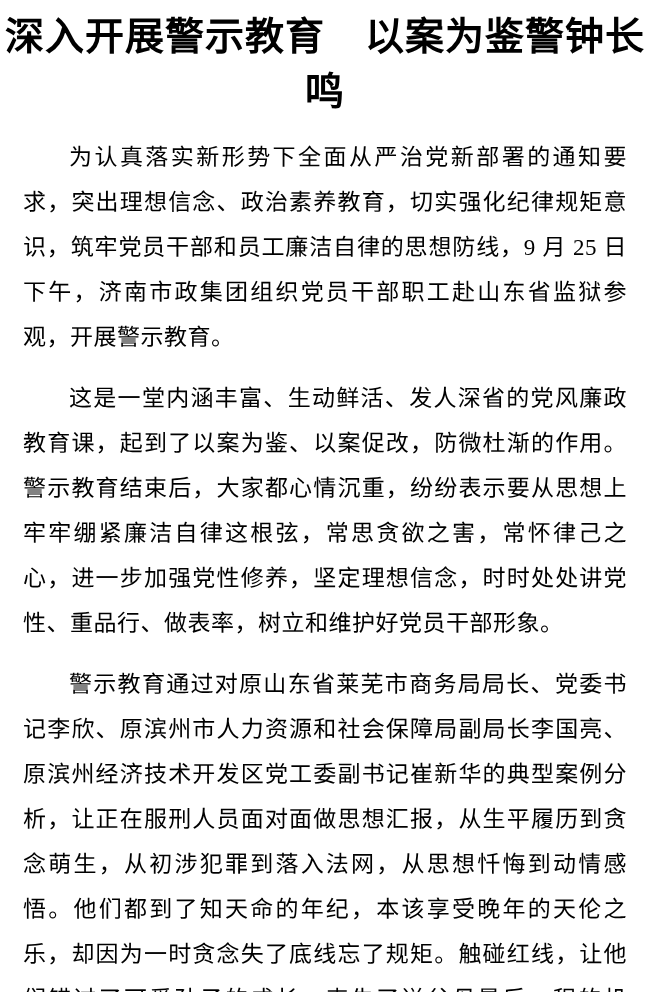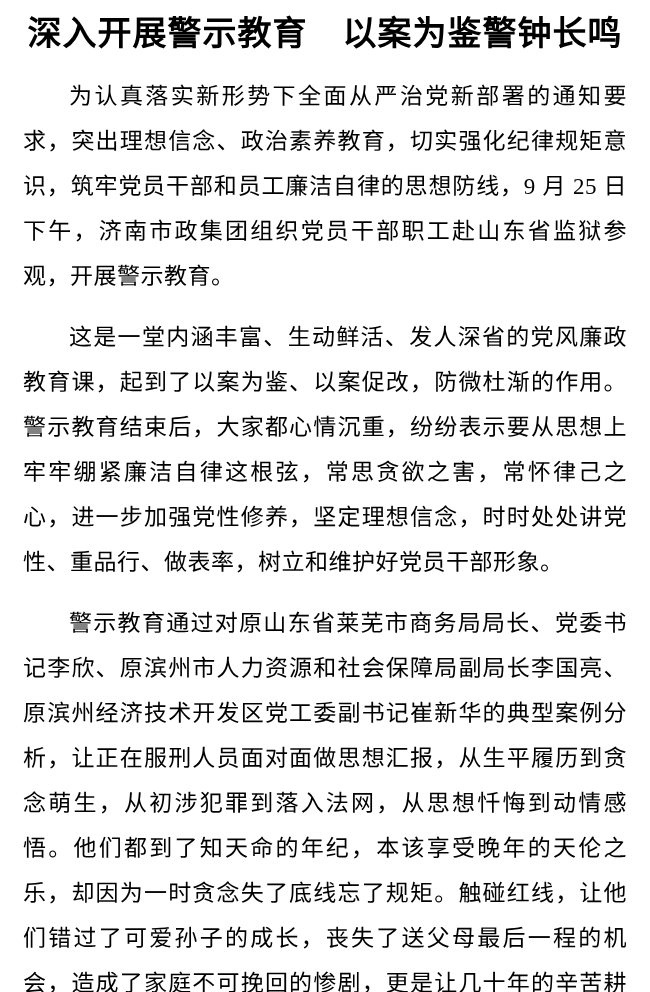--- a/index.html
+++ b/index.html
@@ -15,21 +15,21 @@
     overflow: hidden;
   }
   .page {
     box-sizing: border-box;
     width: 650px;
     height: 992px;
     padding: 6px 5px 0 5px;
     background: #ffffff;
   }
   .doc-title {
-    font-size: 34px;
+    font-size: 39px;
     font-weight: bold;
     text-align: center;
     margin: 4px 0 14px 0;
     letter-spacing: 1px;
     line-height: 1.4;
     color: #000000;
   }
   .doc-body {
     padding: 0 2px;
   }

